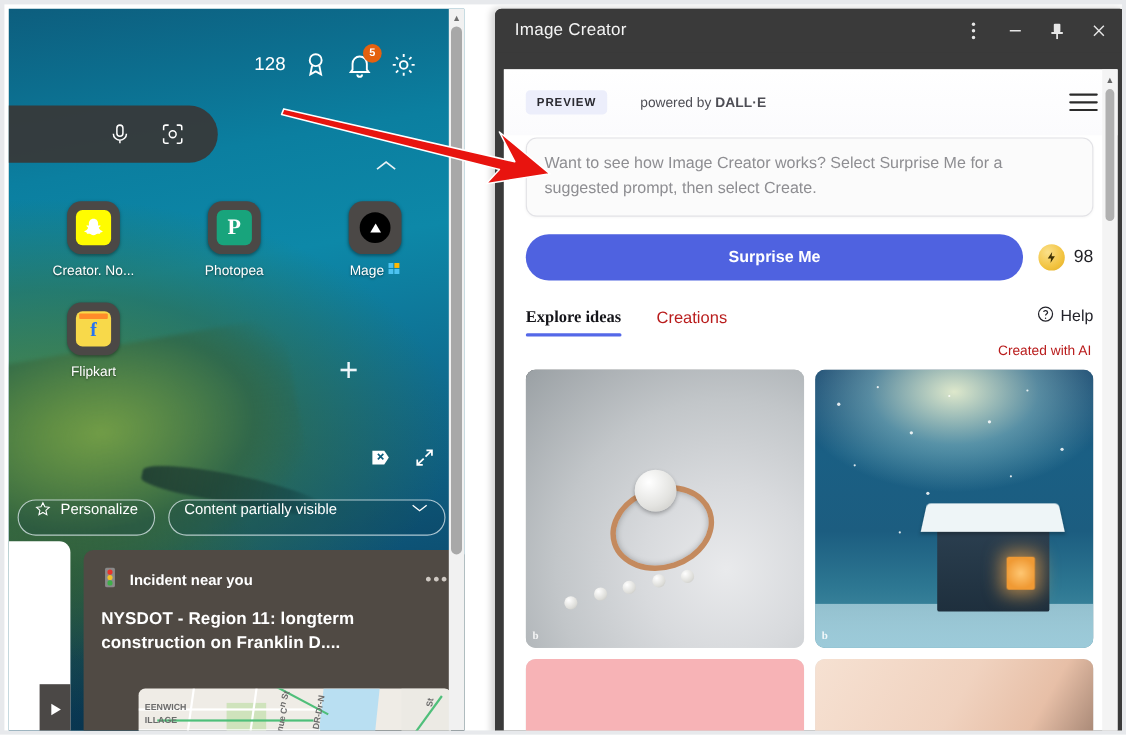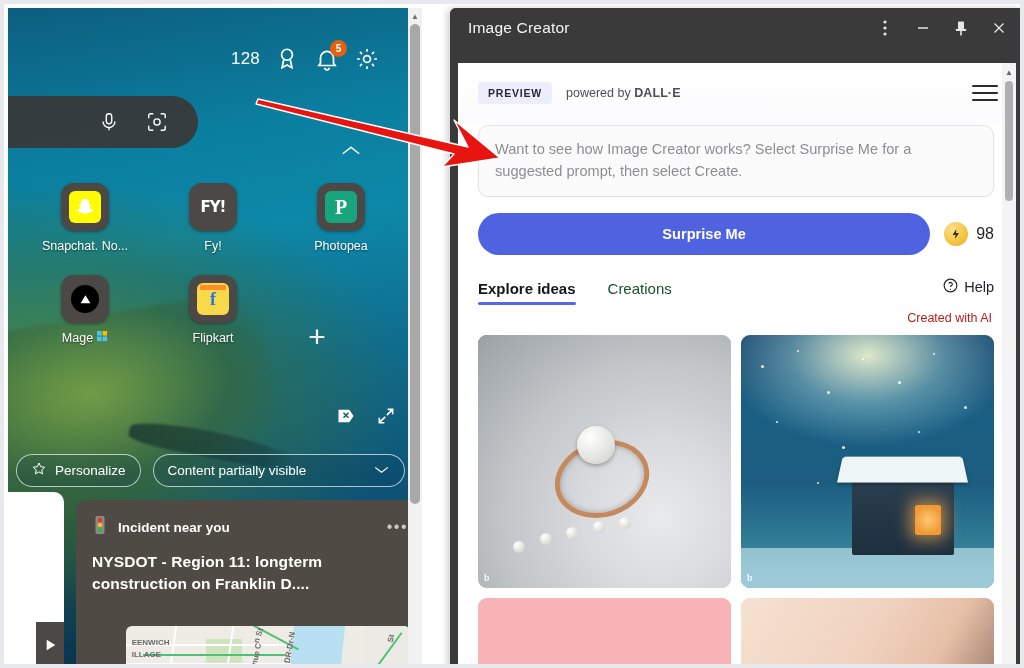--- a/index.html
+++ b/index.html
@@ -126,21 +126,21 @@
   
   .pill-row {
     position: absolute; left: 8px; top: 446px;
     display: flex; gap: 12px; align-items: center;
   }
   .pill {
     height: 33px; border-radius: 17px;
     border: 1px solid rgba(235,245,250,.72);
     background: rgba(10,50,70,.18);
     color: #fff; font-size: 13.5px;
-    display: flex; align-items: center; gap: 8px;
+    display: flex; align-items: flex-start; gap: 8px;
     padding: 0 14px; white-space: nowrap;
   }
   .pill.wide { width: 252px; justify-content: space-between; }
 
   
   .news-card {
     position: absolute; left: 68px; top: 492px;
     width: 348px; height: 170px;
     background: #504a44;
     border-radius: 9px 9px 0 0;
@@ -217,21 +217,21 @@
   }
   .ic-top {
     height: 60px; display: flex; align-items: center; padding: 0 18px 0 20px;
     background: linear-gradient(180deg,#ffffff 0%, #fbfbfd 100%);
   }
   .preview-badge {
     background: #eceefb; color: #2a2a31;
     font-size: 10.5px; font-weight: bold; letter-spacing: .8px;
     padding: 5px 10px; border-radius: 4px;
   }
-  .powered { margin-left: 14px; color: #4e4e55; font-size: 12.5px; }
+  .powered { margin-left: 30px; color: #4e4e55; font-size: 12.5px; }
   .powered b { font-weight: bold; letter-spacing: .1px; }
   .hamburger { margin-left: auto; width: 26px; display: flex; flex-direction: column; gap: 5px; }
   .hamburger i { display: block; height: 2px; background: #2b2b2b; border-radius: 1px; }
 
   .prompt-box {
     margin: 2px 22px 0 20px;
     height: 72px;
     background: #fbfbfb;
     border: 1px solid #e2e2e6;
     border-radius: 10px;
@@ -258,22 +258,22 @@
     background: radial-gradient(circle at 36% 30%, #fbe08a, #f2c33f 62%, #e0ab22);
     display: flex; align-items: center; justify-content: center;
     color: #4a3a08; font-size: 13px;
   }
   .boost-num { color: #1f1f24; font-size: 16px; }
 
   .tabs-row {
     margin: 22px 22px 0 20px;
     display: flex; align-items: flex-end; gap: 32px;
   }
-  .tab { padding-bottom: 8px; font-size: 15px; color: #14532d; position: relative; }
-  .tab.active { color: #15151a; font-weight: bold; }
+  .tab { padding-bottom: 8px; font-size: 15px; color: #b91c1c; position: relative; }
+  .tab.active { color: #15151a; font-weight: bold; font-family: Liberation Serif, serif; }
   .tab.active::after {
     content: ""; position: absolute; left: 0; right: 0; bottom: 0;
     height: 3px; background: #5468e8; border-radius: 2px;
   }
   .help {
     margin-left: auto; display: flex; align-items: center; gap: 5px;
     color: #23232a; font-size: 14.5px; padding-bottom: 8px;
   }
   .created-with {
     text-align: right; color: #b91c1c; font-size: 12.5px;
@@ -448,29 +448,23 @@
 
     <div class="app-grid">
       <div class="app-cell">
         <div class="app-tile">
           <div class="inner-sq sq-snap">
             <svg width="22" height="22" viewBox="0 0 24 24" fill="#fff">
                 <path d="M12 3c3 0 4.6 2.2 4.6 4.8 0 .9-.1 1.6-.1 2 .5.2 1 .1 1.5-.1.7-.2 1.2.5.7 1-.5.5-1.4.8-1.4 1.3 0 .9 2.1 3 3.4 3.3.5.1.4.7 0 .9-.7.3-1.7.4-2 .7-.2.3 0 1-.5 1.1-.6.1-1.6-.2-2.5 0-.9.2-1.6 1.4-3.7 1.4s-2.8-1.2-3.7-1.4c-.9-.2-1.9.1-2.5 0-.5-.1-.3-.8-.5-1.1-.3-.3-1.3-.4-2-.7-.4-.2-.5-.8 0-.9 1.3-.3 3.4-2.4 3.4-3.3 0-.5-.9-.8-1.4-1.3-.5-.5 0-1.2.7-1 .5.2 1 .3 1.5.1 0-.4-.1-1.1-.1-2C7.4 5.2 9 3 12 3z"></path>
               </svg>
           </div>
         </div>
-        <div class="app-label">Snapchat. No...</div>
-      </div>
-
-      <div class="app-cell">
-        <div class="app-tile">
-          <div class="inner-sq sq-fy">FY!</div>
-        </div>
-        <div class="app-label">Fy!</div>
-      </div>
+        <div class="app-label">Creator. No...</div>
+      </div>
+
 
       <div class="app-cell">
         <div class="app-tile">
           <div class="inner-sq sq-photopea">P</div>
         </div>
         <div class="app-label">Photopea</div>
       </div>
 
       <div class="app-cell">
         <div class="app-tile">

